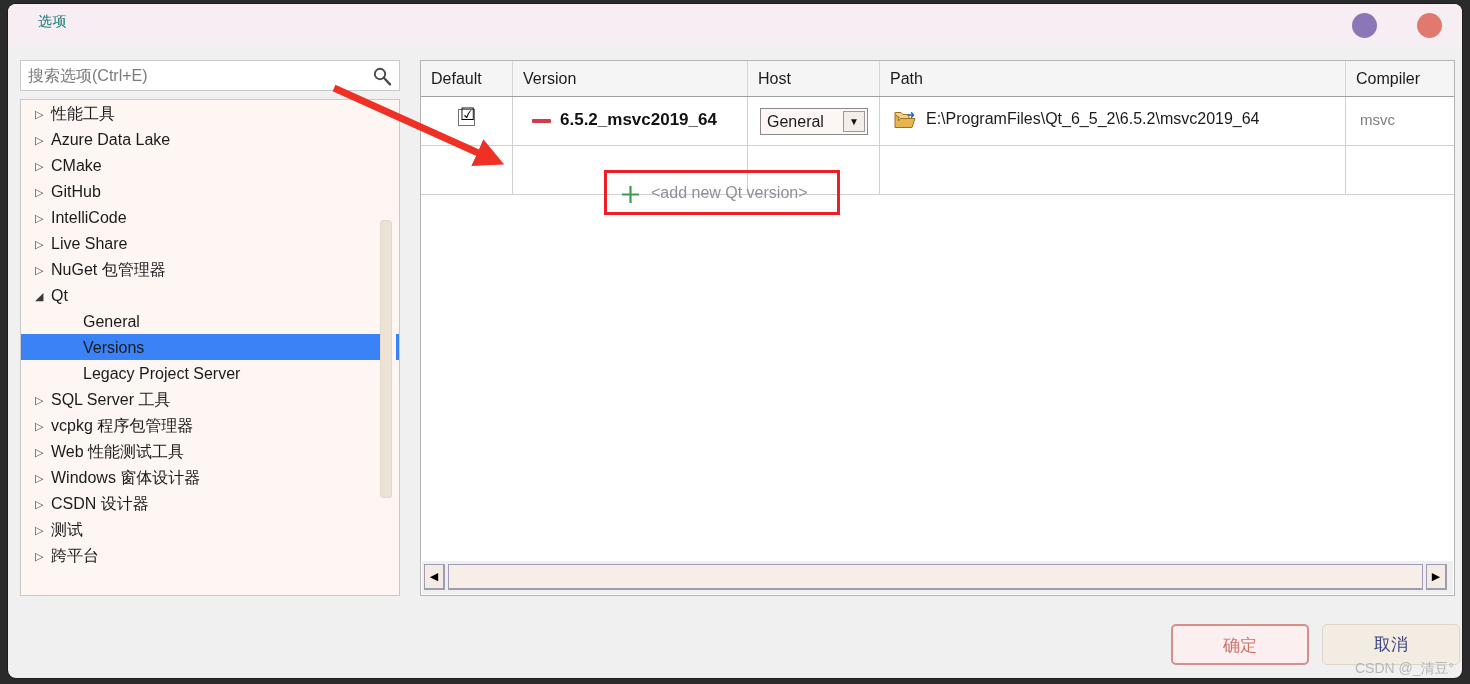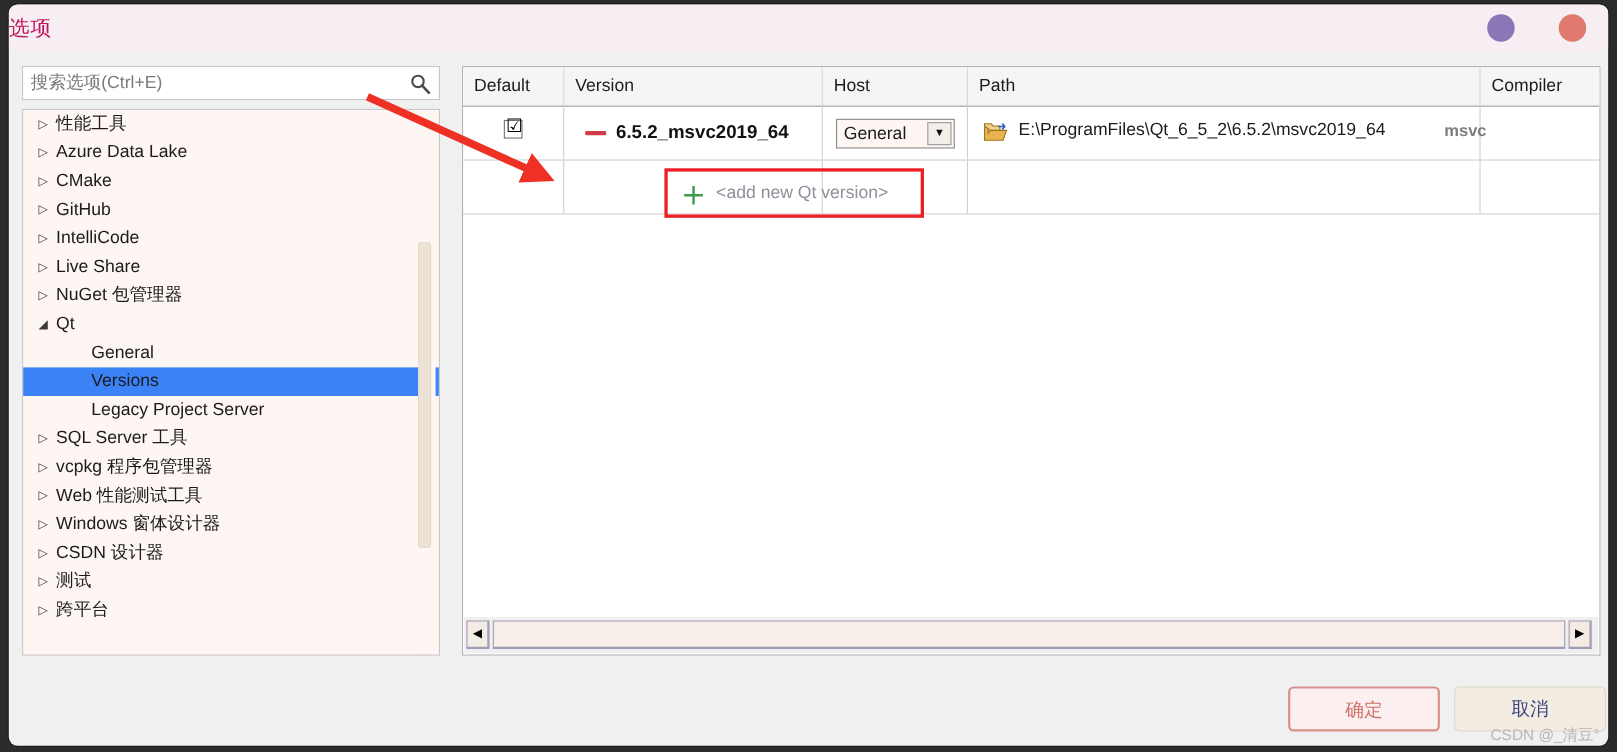--- a/index.html
+++ b/index.html
@@ -18,22 +18,22 @@
     overflow: hidden;
     box-shadow: 0 0 0 1px #1d1d1d;
   }
   
   #titlebar {
     position: absolute; left: 0; top: 0;
     width: 1454px; height: 42px;
     background: #f7eef4;
   }
   #title-text {
-    position: absolute; left: 0; top: 9px;
-    font-size: 19px; color: #be185d;
+    position: absolute; left: 30px; top: 9px;
+    font-size: 14px; color: #0f766e;
     letter-spacing: .5px;
   }
   .win-dot {
     position: absolute; top: 9px;
     width: 25px; height: 25px; border-radius: 50%;
   }
   #dot-minimize { left: 1344px; background: #8a77b8; }
   #dot-close    { left: 1409px; background: #e0796e; }
 
   
@@ -140,21 +140,21 @@
     position: absolute; top: 0;
     height: 48px;
     box-sizing: border-box;
     border-right: 1px solid #d0d0d0;
     font-size: 16px; color: #1b1b1b;
   }
   .td-default  { left: 0px;   width: 92px; }
   .td-version  { left: 92px;  width: 235px; }
   .td-host     { left: 327px; width: 132px; }
   .td-path     { left: 459px; width: 466px; }
-  .td-compiler { left: 878px; width: 108px; border-right: none; font-weight: bold; }
+  .td-compiler { left: 925px; width: 108px; border-right: none; }
 
   #default-checkbox {
     position: absolute; left: 37px; top: 12px;
     width: 17px; height: 17px;
     background: #ffffff;
     border: 1px solid #707070;
     box-sizing: border-box;
   }
   #default-checkbox .tick {
     position: absolute; left: 1px; top: -4px;
@@ -192,21 +192,21 @@
   #path-folder-icon { position: absolute; left: 14px; top: 13px; width: 22px; height: 20px; }
   #path-value {
     position: absolute; left: 46px; top: 13px;
     font-size: 16px; color: #1b1b1b;
   }
   #compiler-value {
     position: absolute; left: 14px; top: 14px;
     font-size: 15px; color: #7c7c7c;
   }
   #add-new-cell-box {
-    position: absolute; left: 91px; top: 7px;
+    position: absolute; left: 91px; top: 24px;
     width: 236px; height: 45px;
     border: 3px solid #ec2024;
     box-sizing: border-box;
   }
   #add-plus-icon { position: absolute; left: 14px; top: 12px; width: 19px; height: 19px; }
   #add-new-label {
     position: absolute; left: 44px; top: 11px;
     font-size: 16px; color: #8d9099;
   }
 

